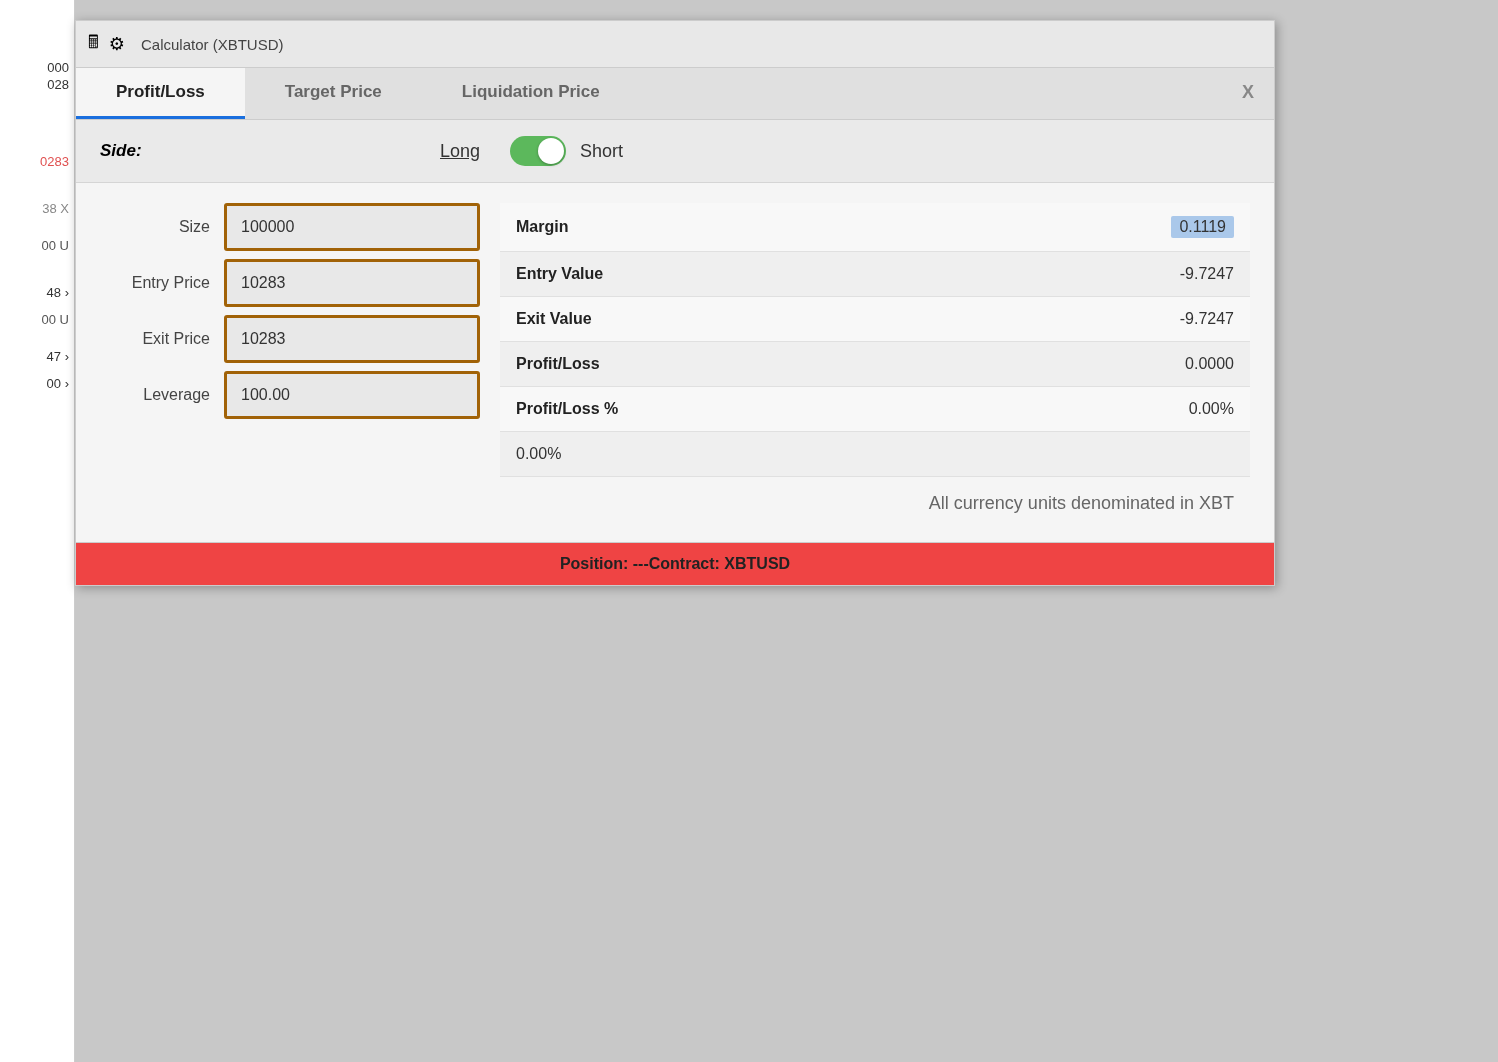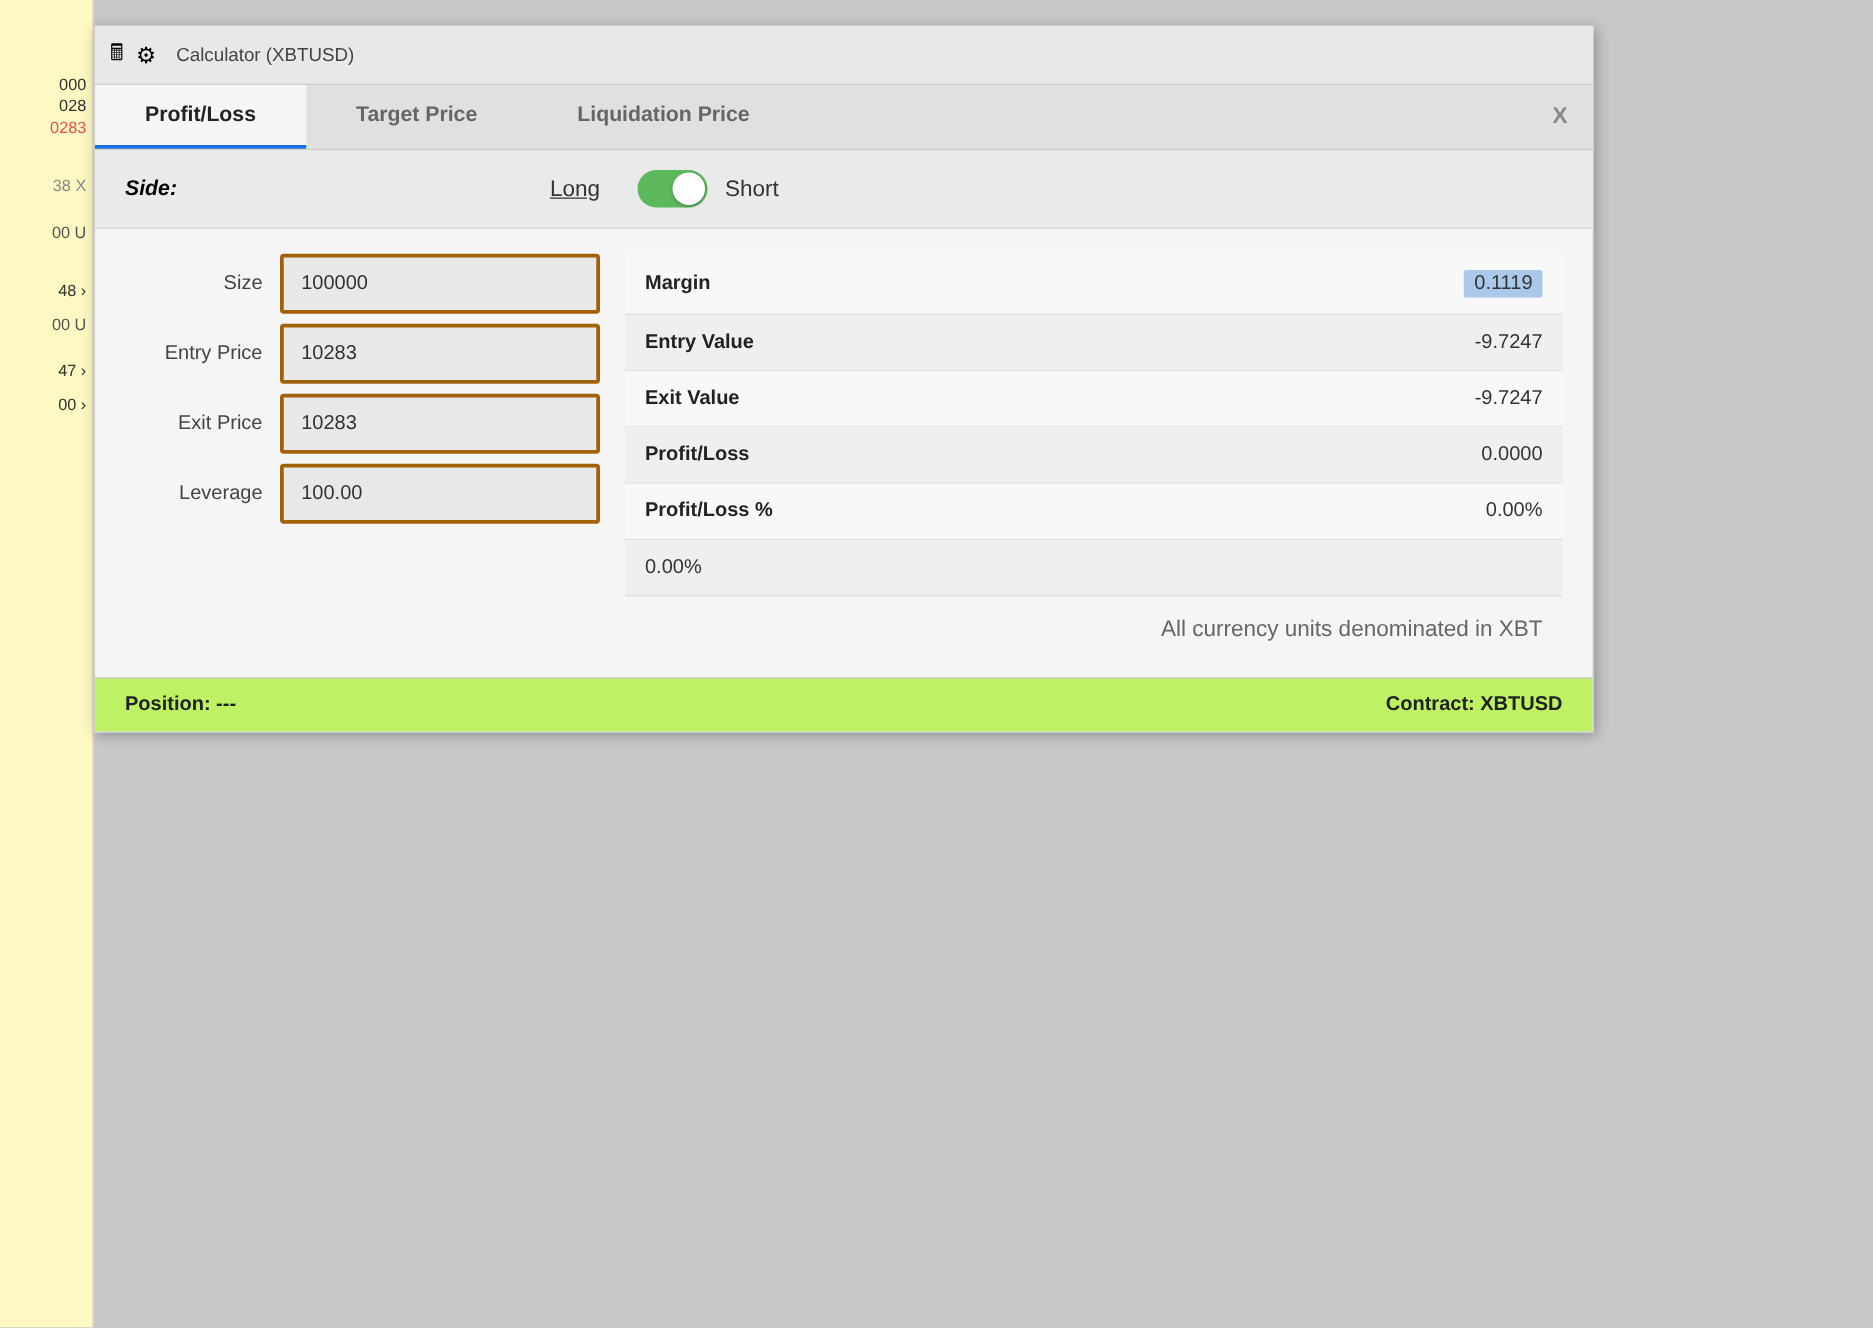--- a/index.html
+++ b/index.html
@@ -11,21 +11,21 @@
       overflow: hidden;
       position: relative;
     }
 
     
     .left-sidebar {
       position: absolute;
       top: 0; left: 0;
       width: 75px;
       height: 100%;
-      background: #fef9c3;
+      background: #ffffff;
       border-right: 1px solid #ccc;
       display: flex;
       flex-direction: column;
       align-items: flex-end;
       padding-right: 5px;
       padding-top: 60px;
       gap: 2px;
       font-size: 13px;
       color: #333;
     }
@@ -241,25 +241,25 @@
     
     .currency-note {
       text-align: right;
       font-size: 18px;
       color: #666;
       padding: 16px 16px 8px;
     }
 
     
     .modal-footer {
-      background: #bef264;
+      background: #ef4444;
       border-top: 1px solid #ccc;
       padding: 12px 24px;
       display: flex;
-      justify-content: space-between;
+      justify-content: center;
       align-items: center;
     }
 
     .footer-position {
       font-size: 16px;
       font-weight: bold;
       color: #222;
     }
 
     .footer-contract {
@@ -267,21 +267,21 @@
       font-weight: bold;
       color: #222;
     }
   </style>
 </head>
 <body>
 
 <div class="left-sidebar">
   <span style="color:#333">000</span>
   <span style="color:#333">028</span>
-  <span style="color:#e05050; ">0283</span>
+  <span style="color:#e05050; margin-top:60px">0283</span>
   <span style="color:#888; margin-top:30px">38 X</span>
   <span style="color:#555; margin-top:20px">00 U</span>
   <span style="color:#333; margin-top:30px">48 ›</span>
   <span style="color:#555; margin-top:10px">00 U</span>
   <span style="color:#333; margin-top:20px">47 ›</span>
   <span style="color:#333; margin-top:10px">00 ›</span>
 </div>
 
 <div class="modal-container">
 

